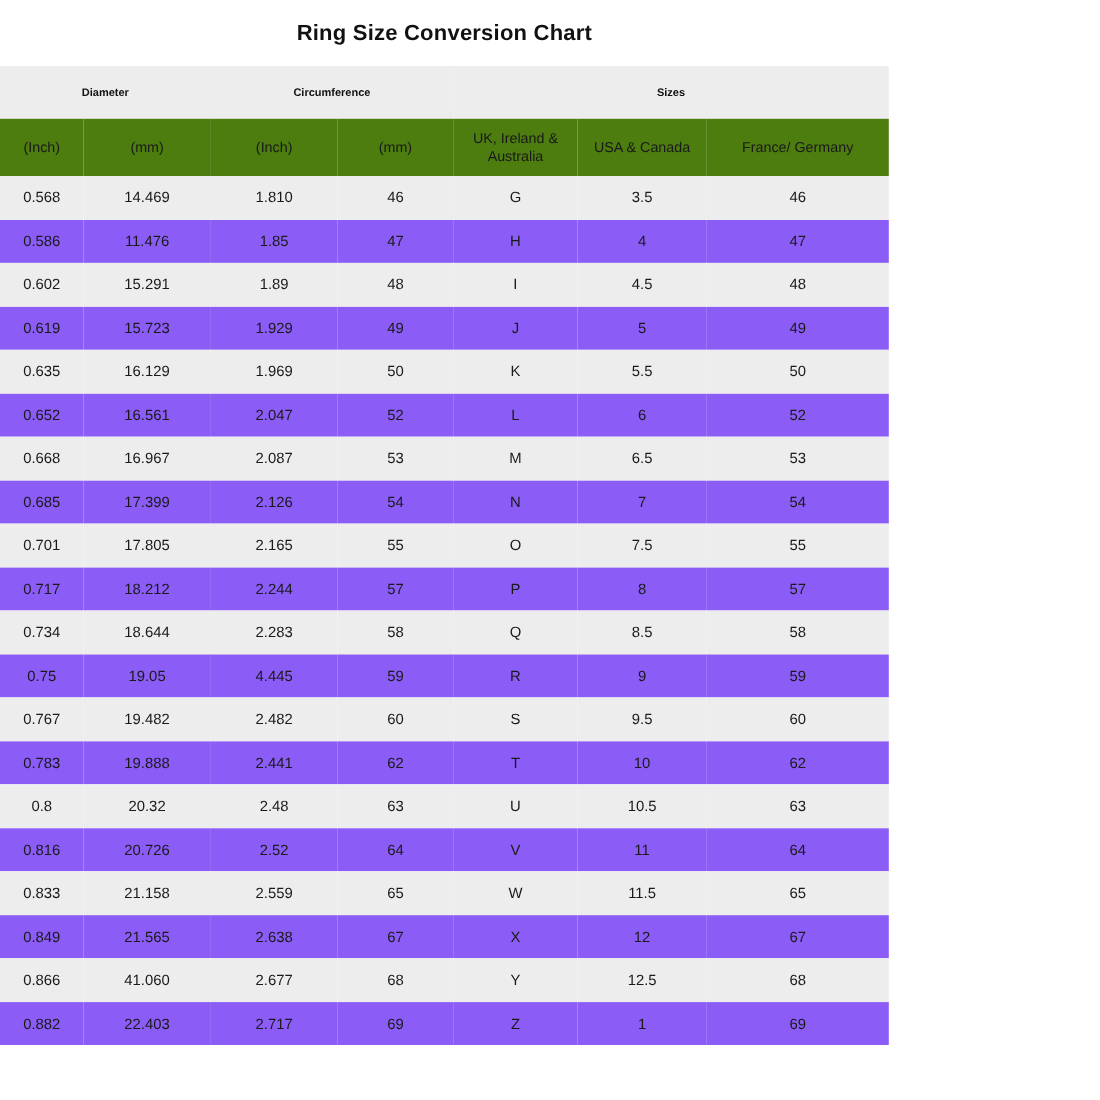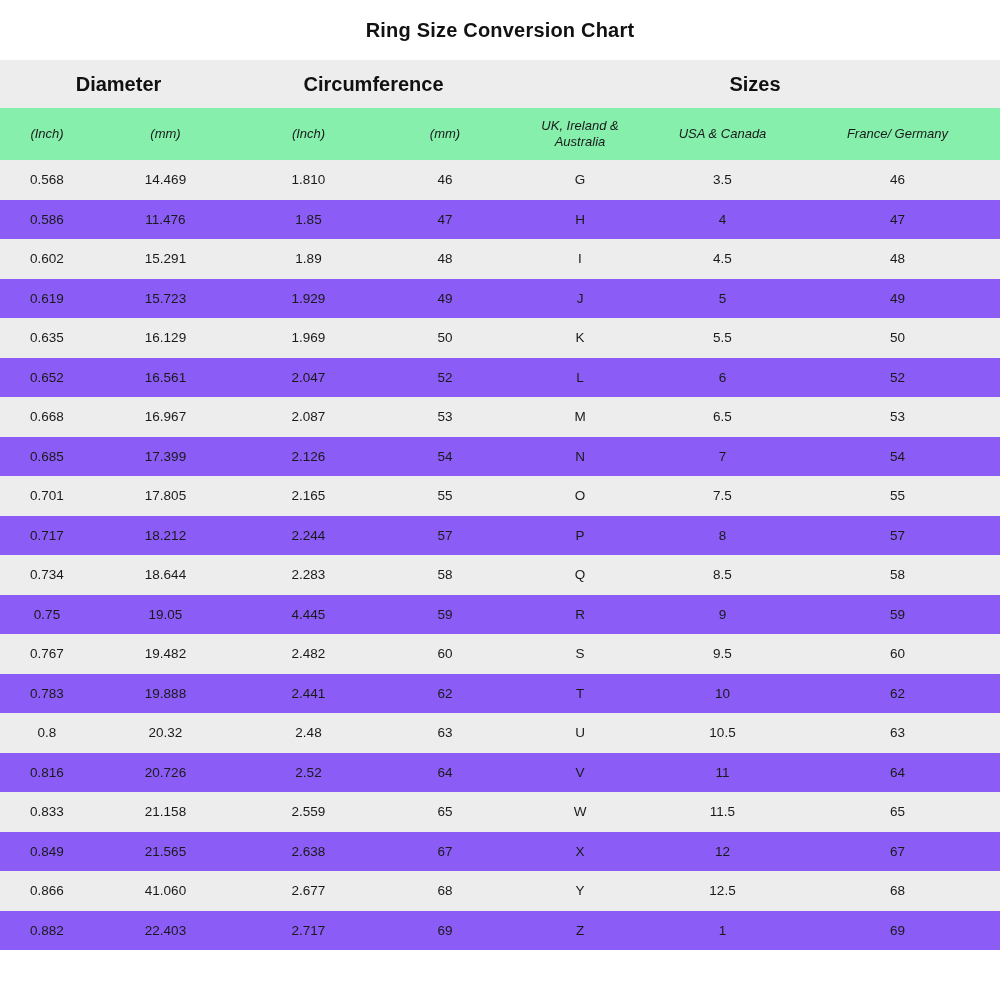--- a/index.html
+++ b/index.html
@@ -8,21 +8,21 @@
     background: #ffffff;
   }
   body {
     width: 1000px;
     height: 1000px;
     font-family: "Liberation Sans", sans-serif;
     color: #1a1a1a;
     overflow: hidden;
   }
   .page {
-    width: 1000px;
+    width: 808px;
     height: 1000px;
     box-sizing: border-box;
     display: flex;
     flex-direction: column;
   }
   .page-title {
     text-align: center;
     font-size: 20px;
     font-weight: bold;
     color: #111111;
@@ -39,28 +39,27 @@
     vertical-align: middle;
     font-weight: normal;
     border: none;
     padding: 0;
   }
   tr.group-row {
     background: #ededed;
     height: 48px;
   }
   tr.group-row th {
-    font-size: 20px;
+    font-size: 10px;
     font-weight: bold;
     color: #111111;
   }
   tr.subhead-row {
-    background: #86efac;
+    background: #4d7c0f;
     height: 52px;
-    font-style: italic;
   }
   tr.subhead-row th {
     font-size: 13px;
     color: #1a1a1a;
     line-height: 1.25;
     padding: 0 6px;
   }
   tr.data-row {
     height: 39.5px;
     font-size: 13.5px;

